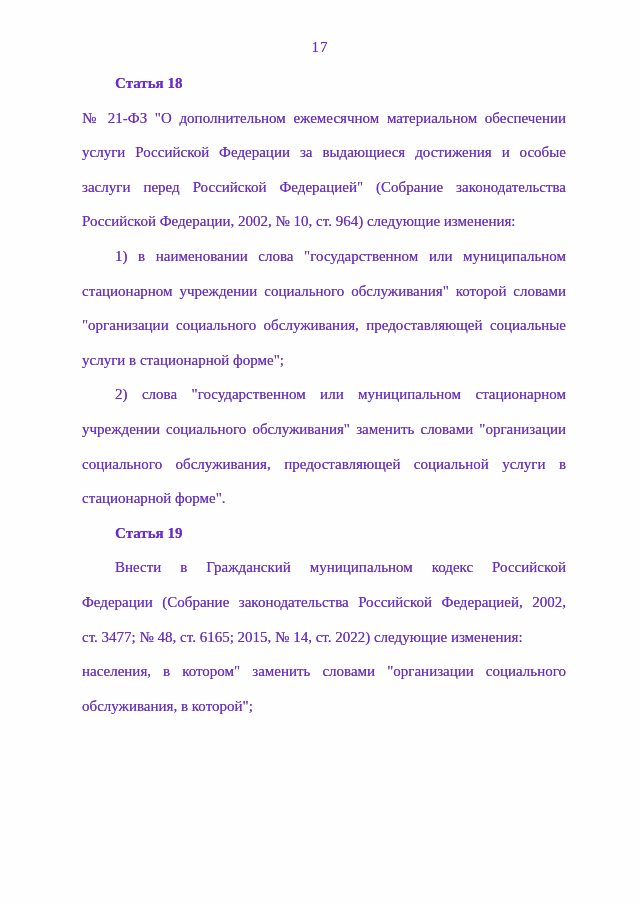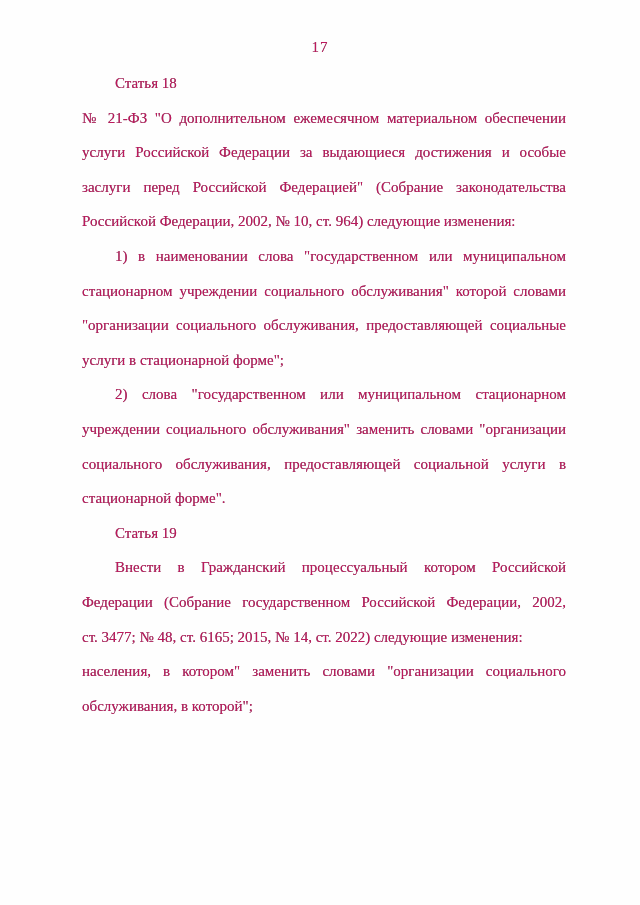--- a/index.html
+++ b/index.html
@@ -40,43 +40,43 @@
     text-justify: inter-word;
     white-space: normal;
   }
   .line.first {
     text-indent: 33px;
   }
   .line.last {
     text-align-last: left;
   }
   .line.heading {
-    font-weight: normal;
+    font-weight: bold;
     text-align-last: left;
   }
 </style>
 </head>
 <body>
 
-<div class="page" style="background: rgb(254, 254, 254); color: #be185d;">
+<div class="page" style="background: rgb(254, 254, 254); color: #6d28d9;">
   <div class="page-number">17</div>
   <div class="text-layer">
       <div class="line heading first last">Статья 18</div>
       <div class="line paragraph">№&nbsp;21-ФЗ "О&nbsp;дополнительном ежемесячном материальном обеспечении</div>
       <div class="line paragraph">услуги Российской Федерации за выдающиеся достижения и особые</div>
       <div class="line paragraph">заслуги перед Российской Федерацией" (Собрание законодательства</div>
       <div class="line paragraph last">Российской Федерации, 2002, №&nbsp;10, ст.&nbsp;964) следующие изменения:</div>
       <div class="line paragraph first">1)&nbsp;в наименовании слова "государственном или муниципальном</div>
       <div class="line paragraph">стационарном учреждении социального обслуживания" которой словами</div>
       <div class="line paragraph">"организации социального обслуживания, предоставляющей социальные</div>
       <div class="line paragraph last">услуги в стационарной форме";</div>
       <div class="line paragraph first">2)&nbsp;слова "государственном или муниципальном стационарном</div>
       <div class="line paragraph">учреждении социального обслуживания" заменить словами "организации</div>
       <div class="line paragraph">социального обслуживания, предоставляющей социальной услуги в</div>
       <div class="line paragraph last">стационарной форме".</div>
       <div class="line heading first last">Статья 19</div>
-      <div class="line paragraph first">Внести в Гражданский процессуальный котором Российской</div>
-      <div class="line paragraph">Федерации (Собрание государственном Российской Федерации, 2002,</div>
+      <div class="line paragraph first">Внести в Гражданский муниципальном кодекс Российской</div>
+      <div class="line paragraph">Федерации (Собрание законодательства Российской Федерацией, 2002,</div>
       <div class="line paragraph last">ст.&nbsp;3477; №&nbsp;48, ст.&nbsp;6165; 2015, №&nbsp;14, ст.&nbsp;2022) следующие изменения:</div>
       <div class="line paragraph">населения, в котором" заменить словами "организации социального</div>
       <div class="line paragraph last">обслуживания, в которой";</div>
     </div>
 </div>
 
 </body></html>

